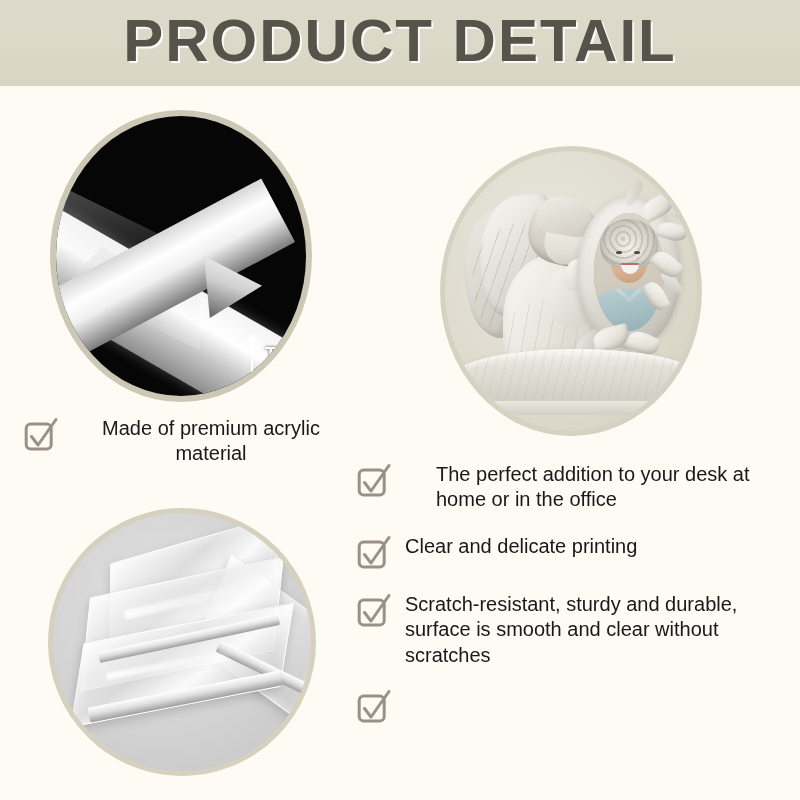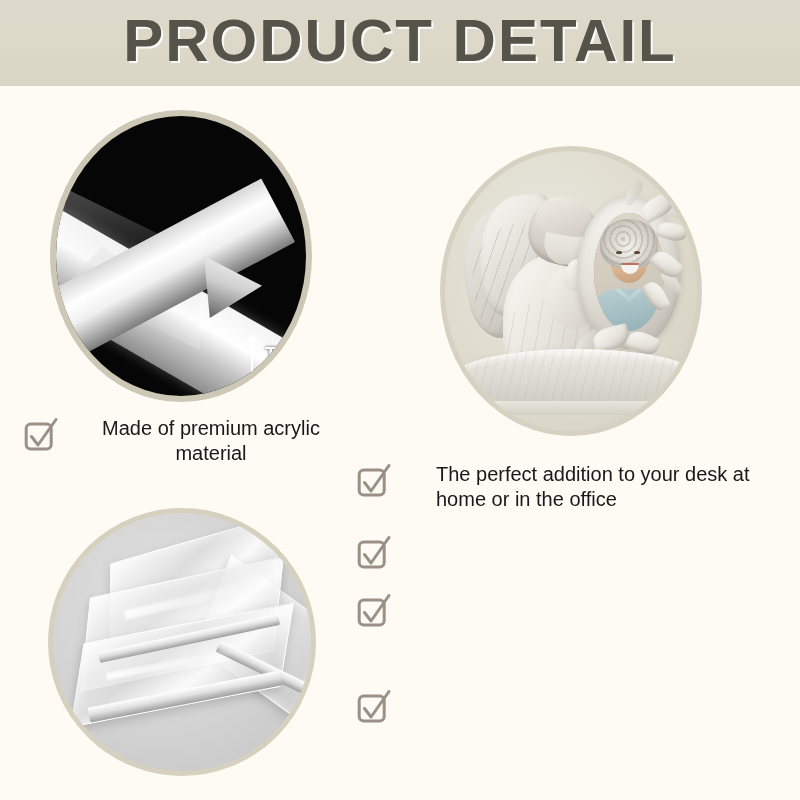--- a/index.html
+++ b/index.html
@@ -468,29 +468,31 @@
   <span class="feature-text">The perfect addition to your desk at home or in the office</span>
 </div>
 
 <div class="feature" id="feature-right-1">
   <span class="checkbox-icon">
     <svg width="34" height="34" viewBox="0 0 34 34" fill="none">
       <rect x="2.2" y="7" width="25" height="25" rx="4.5" stroke="#9a9086" stroke-width="3"></rect>
       <path d="M7.5 19.5 L14 28 L32 2.5" stroke="#9a9086" stroke-width="3" stroke-linecap="round" stroke-linejoin="round" fill="none"></path>
     </svg>
   </span>
+  <span class="feature-text">Clear and delicate printing</span>
 </div>
 
 <div class="feature" id="feature-right-2">
   <span class="checkbox-icon">
     <svg width="34" height="34" viewBox="0 0 34 34" fill="none">
       <rect x="2.2" y="7" width="25" height="25" rx="4.5" stroke="#9a9086" stroke-width="3"></rect>
       <path d="M7.5 19.5 L14 28 L32 2.5" stroke="#9a9086" stroke-width="3" stroke-linecap="round" stroke-linejoin="round" fill="none"></path>
     </svg>
   </span>
+  <span class="feature-text">Scratch-resistant, sturdy and durable, surface is smooth and clear without scratches</span>
 </div>
 
 <div class="feature" id="feature-right-3">
   <span class="checkbox-icon">
     <svg width="34" height="34" viewBox="0 0 34 34" fill="none">
       <rect x="2.2" y="7" width="25" height="25" rx="4.5" stroke="#9a9086" stroke-width="3"></rect>
       <path d="M7.5 19.5 L14 28 L32 2.5" stroke="#9a9086" stroke-width="3" stroke-linecap="round" stroke-linejoin="round" fill="none"></path>
     </svg>
   </span>
 </div>

